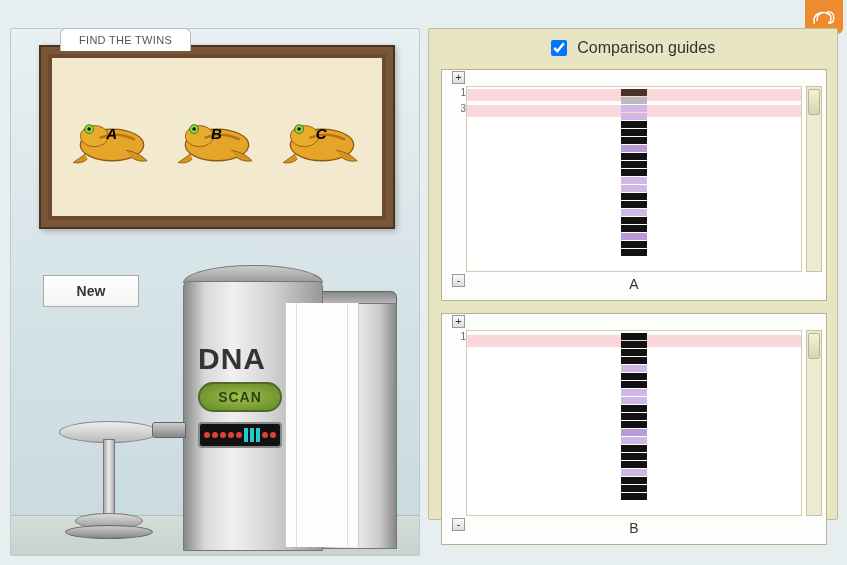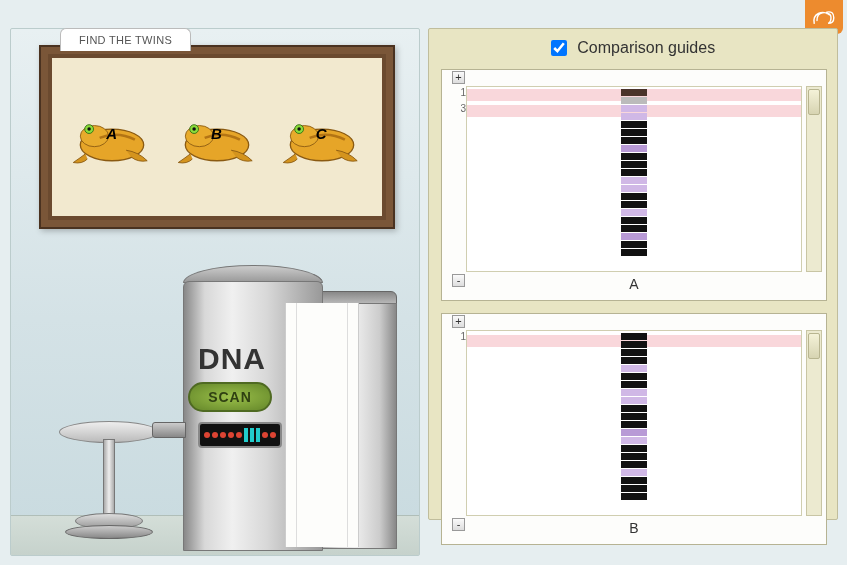--- a/index.html
+++ b/index.html
@@ -38,21 +38,21 @@
   .machine { position: absolute; top: 236px; left: 172px; width: 218px; height: 290px; }
   .machine-body { position: absolute; top: 16px; left: 0; width: 140px; height: 270px; background: linear-gradient(90deg,#888 0%, #d8d8d8 15%, #f0f0f0 35%, #d8d8d8 60%, #999 100%); border: 1px solid #777; border-radius: 6px 6px 0 0; }
   .machine-top { position: absolute; top: 0; left: 0; width: 140px; height: 18px; background: linear-gradient(#ccc,#999); border: 1px solid #777; border-radius: 50% / 100% 100% 0 0; }
   .machine-side { position: absolute; top: 38px; left: 130px; width: 84px; height: 246px; background: linear-gradient(90deg,#999,#ddd 30%,#eee 50%,#ccc 80%,#888); border: 1px solid #777; }
   .machine-side-top { position: absolute; top: 26px; left: 130px; width: 84px; height: 14px; background: linear-gradient(#888,#bbb); border:1px solid #666; border-radius: 6px 6px 0 0;}
   .paper { position: absolute; top: 38px; left: 102px; width: 74px; height: 244px; background: #fdfdfb; border-left: 1px solid #ccc; border-right: 1px solid #ccc; }
   .paper::before { content:""; position:absolute; left: 10px; top:0; bottom:0; width:1px; background:#ddd; }
   .paper::after { content:""; position:absolute; right: 10px; top:0; bottom:0; width:1px; background:#ddd; }
   .machine-arm { position: absolute; top: 140px; left: -32px; width: 34px; height: 16px; background: linear-gradient(#ccc,#888); border: 1px solid #666; border-radius: 3px 0 0 3px; }
   .dna-label { position: absolute; top: 60px; left: 14px; font-size: 30px; font-weight: 900; color: #333; font-family: Arial Black, Arial, sans-serif; letter-spacing: 1px; }
-  .scan-btn { position: absolute; top: 100px; left: 4px; width: 84px; height: 30px; background: radial-gradient(ellipse at center,#9bc04a 0%, #6f9230 80%); border: 2px solid #4f6a22; border-radius: 16px; color: #2f4012; font-weight: bold; font-size: 14px; cursor: pointer; letter-spacing: 1px; }
+  .scan-btn { position: absolute; top: 100px; left: 14px; width: 84px; height: 30px; background: radial-gradient(ellipse at center,#9bc04a 0%, #6f9230 80%); border: 2px solid #4f6a22; border-radius: 16px; color: #2f4012; font-weight: bold; font-size: 14px; cursor: pointer; letter-spacing: 1px; }
   .meter { position: absolute; top: 140px; left: 14px; width: 84px; height: 26px; background: #111; border: 2px solid #888; border-radius: 4px; display: flex; align-items: center; padding: 0 4px; gap: 2px; }
   .meter .dot { width: 6px; height: 6px; background: #d43; border-radius: 50%; }
   .meter .bar { width: 4px; height: 14px; background: #2cc; }
 
   
   .stool { position: absolute; top: 392px; left: 48px; width: 100px; height: 132px; }
   .stool-top { width: 100px; height: 22px; background: linear-gradient(#eee,#bbb); border: 1px solid #888; border-radius: 50%; }
   .stool-pole { position: absolute; top: 18px; left: 44px; width: 12px; height: 78px; background: linear-gradient(90deg,#aaa,#eee,#aaa); border: 1px solid #777; }
   .stool-base { position: absolute; top: 92px; left: 16px; width: 68px; height: 16px; background: linear-gradient(#ddd,#999); border: 1px solid #777; border-radius: 50%; }
   .stool-foot { position: absolute; top: 104px; left: 6px; width: 88px; height: 14px; background: linear-gradient(#ccc,#888); border: 1px solid #666; border-radius: 50%; }
@@ -142,20 +142,21 @@
                 <circle cx="24" cy="26" r="2" fill="#111"></circle>
                 <path d="M66 50 q14 2 24 12 q-10 2 -18 -4 M20 54 q-8 6 -14 10 q10 2 16 -4" fill="#d4941e" stroke="#8a5a12"></path>
                 <path d="M36 36 q20 -8 40 2" fill="none" stroke="#b37414" stroke-width="3"></path>
               </svg>
             <div class="frog-label">C</div>
           </div>
         </div>
       </div>
     </div>
 
+    <button class="new-btn">New</button>
 
     <div class="stool">
       <div class="stool-top"></div>
         <div class="stool-pole"></div>
         <div class="stool-base"></div>
         <div class="stool-foot"></div>
     </div>
 
     <div class="machine">
       <div class="machine-side-top"></div>

